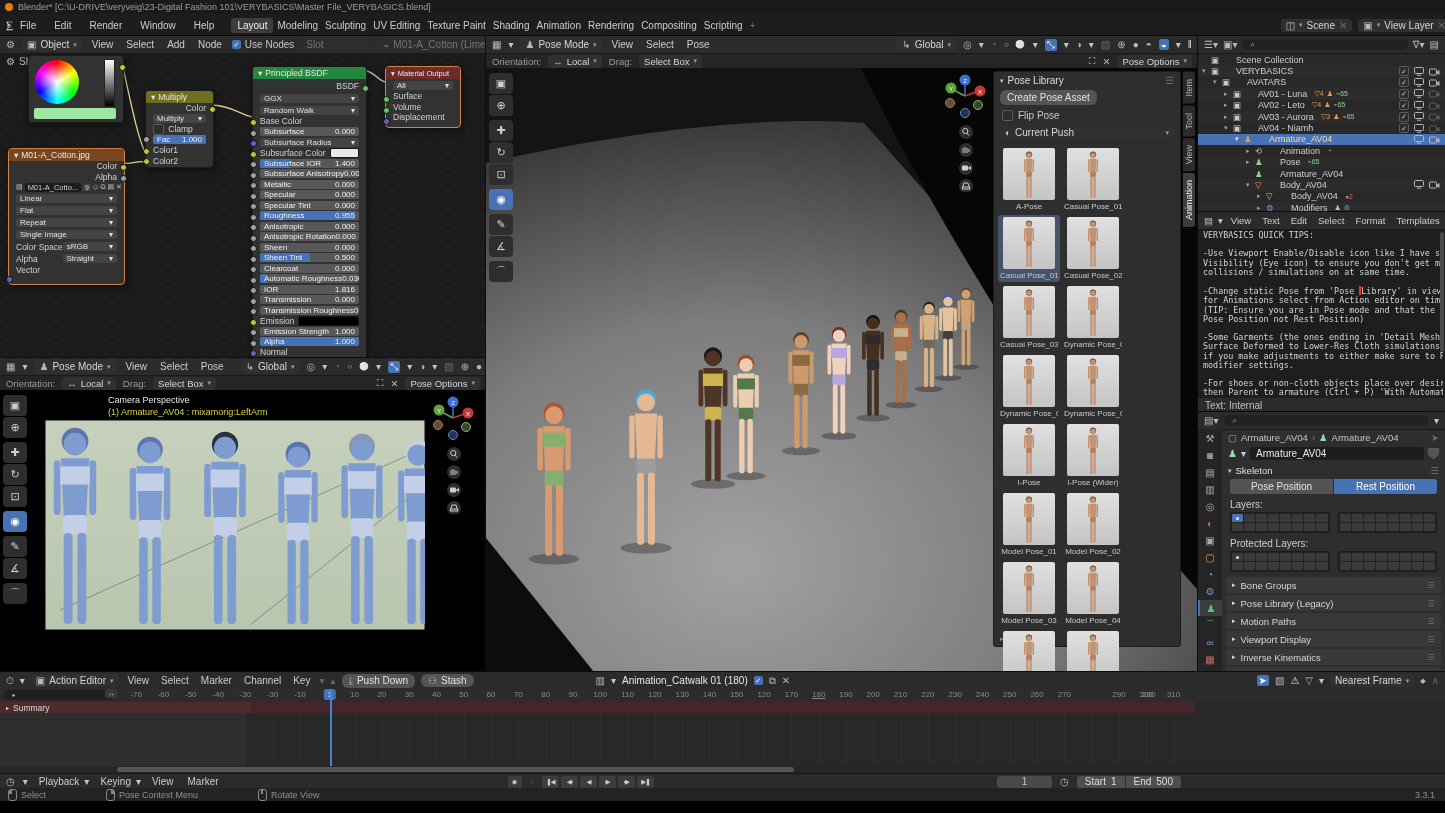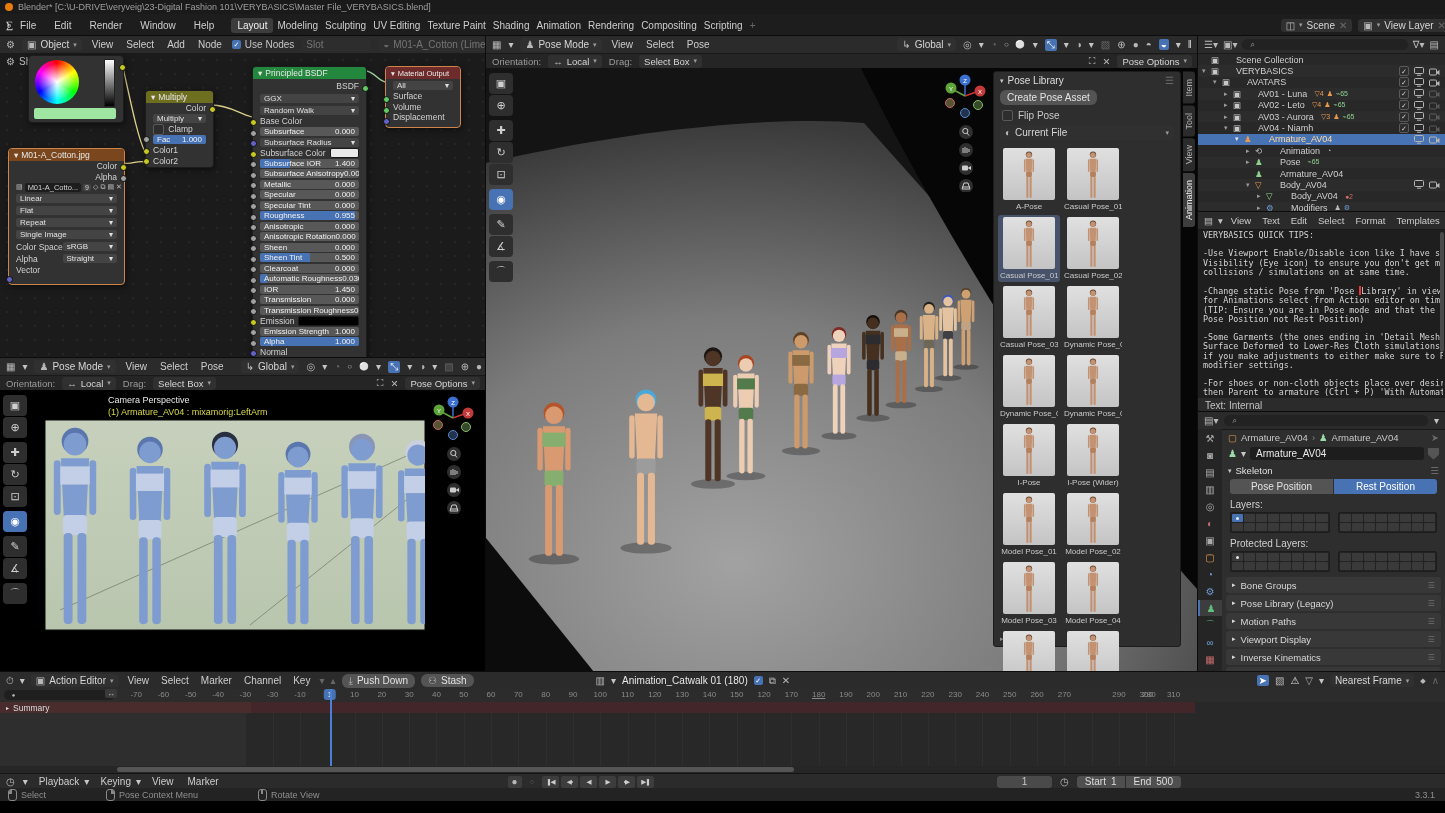--- a/index.html
+++ b/index.html
@@ -372,21 +372,21 @@
               <div class="nval">
                 <span class="nfill" style="width: 7%;"></span>
                 <span class="nvt">Automatic Roughness</span>
                 <span class="nvt">0.030</span>
               </div>
             </div>
             <span class="sk skl" style="top: 209.5px; background: rgb(161, 161, 161); margin-top: 0px;"></span>
             <div class="nrow">
               <div class="nval">
                 <span class="nvt">IOR</span>
-                <span class="nvt">1.450</span>
+                <span class="nvt">1.816</span>
               </div>
             </div>
             <span class="sk skl" style="top: 219.5px; background: rgb(161, 161, 161); margin-top: 0px;"></span>
             <div class="nrow">
               <div class="nval">
                 <span class="nvt">Transmission</span>
                 <span class="nvt">0.000</span>
               </div>
             </div>
             <span class="sk skl" style="top: 230.5px; background: rgb(161, 161, 161); margin-top: 0px;"></span>
@@ -892,21 +892,21 @@
         </div>
         <div class="btn" style="margin:1px 6px;height:13px;justify-content:center;">
             <span>Create Pose Asset</span>
           </div>
         <div style="display:flex;align-items:center;gap:5px;padding:4px 8px;">
           <span class="chk off">✓</span>
           <span>Flip Pose</span>
         </div>
         <div class="dd" style="margin:0 6px;height:13px;display:flex;">
           <span class="ico">◐</span>
-          <span>Current File</span>
+          <span>Current Push</span>
           <span style="flex:1;"></span>
             <span class="car">▾</span>
         </div>
         <div id="pose-grid" style="display:flex;flex-wrap:wrap;gap:2px;padding:6px 4px;">
             <div class="pcell">
               <div class="thumb" style="width: 52px; height: 52px;">
                 <svg width="30" height="50" viewBox="0 0 30 52">
                   <g transform="translate(15,1) scale(0.5)">
                     <rect x="-10.5" y="17" width="3.4" height="27" rx="1.7" fill="#c29272"></rect>
                     <rect x="7.1" y="17" width="3.4" height="27" rx="1.7" fill="#c29272"></rect>

